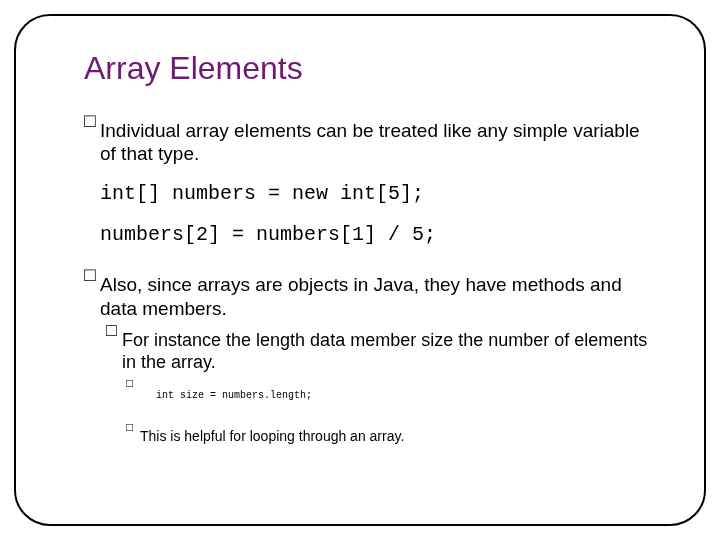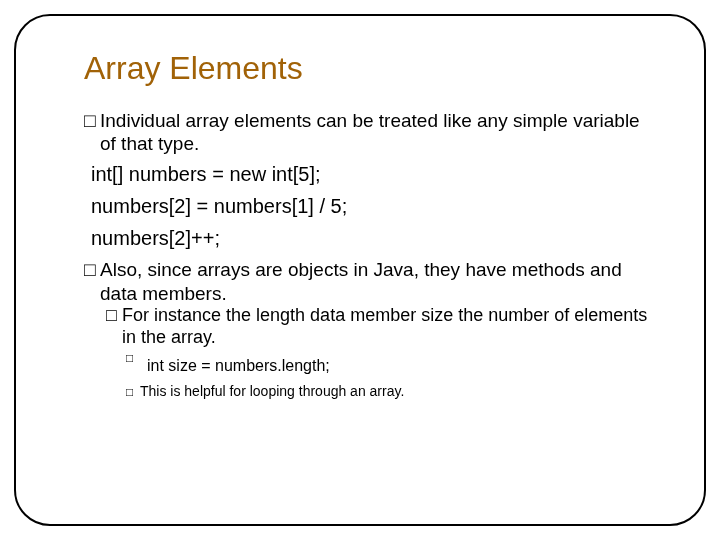--- a/index.html
+++ b/index.html
@@ -28,69 +28,68 @@
     border-radius: 36px;
     pointer-events: none;
   }
   .content {
     position: relative;
     padding: 30px 44px 20px 56px;
   }
   .title {
     font-size: 32px;
     font-weight: 400;
-    color: #a16207;
+    color: #701a75;
     margin: 0 0 22px 0;
   }
   .bullet-row {
     display: flex;
     align-items: flex-start;
     font-size: 19px;
     line-height: 1.22;
     margin: 0;
   }
   .bullet-row.sub1 { margin-left: 22px; font-size: 18px; }
   .bullet-row.sub2 { margin-left: 42px; font-size: 14px; }
   .bullet-glyph {
     font-family: Arial, sans-serif;
     width: 16px;
     flex: 0 0 auto;
     line-height: 1.22;
   }
   .bullet-glyph.small { font-size: 12px; padding-top: 2px; width: 14px; }
-  .bullet-text { flex: 1 1 auto; }
+  .bullet-text { flex: 1 1 auto; margin-top: 10px; }
   .mono {
-    font-family: Liberation Sans, sans-serif;
+    font-family: Liberation Mono, monospace;
     font-size: 20px;
     line-height: 1.25;
     white-space: pre;
-    margin: 7px;
+    margin: 16px;
   }
   .mono.small {
-    font-size: 16px;
+    font-size: 10px;
     white-space: normal;
   }
 </style>
 </head>
 <body>
 
 <div class="slide">
   <div class="frame"></div>
   <div class="content">
 
     <h1 class="title">Array Elements</h1>
 
     <div class="bullet-row">
       <span class="bullet-glyph">□</span>
       <span class="bullet-text">Individual array elements can be treated like any simple variable of that type.</span>
     </div>
 
     <div class="mono">int[] numbers = new int[5];</div>
     <div class="mono">numbers[2] = numbers[1] / 5;</div>
-    <div class="mono">numbers[2]++;</div>
 
     <div class="bullet-row">
       <span class="bullet-glyph">□</span>
       <span class="bullet-text">Also, since arrays are objects in Java, they have methods and data members.</span>
     </div>
 
     <div class="bullet-row sub1">
       <span class="bullet-glyph">□</span>
       <span class="bullet-text">For instance the length data member size the number of elements in the array.</span>
     </div>

